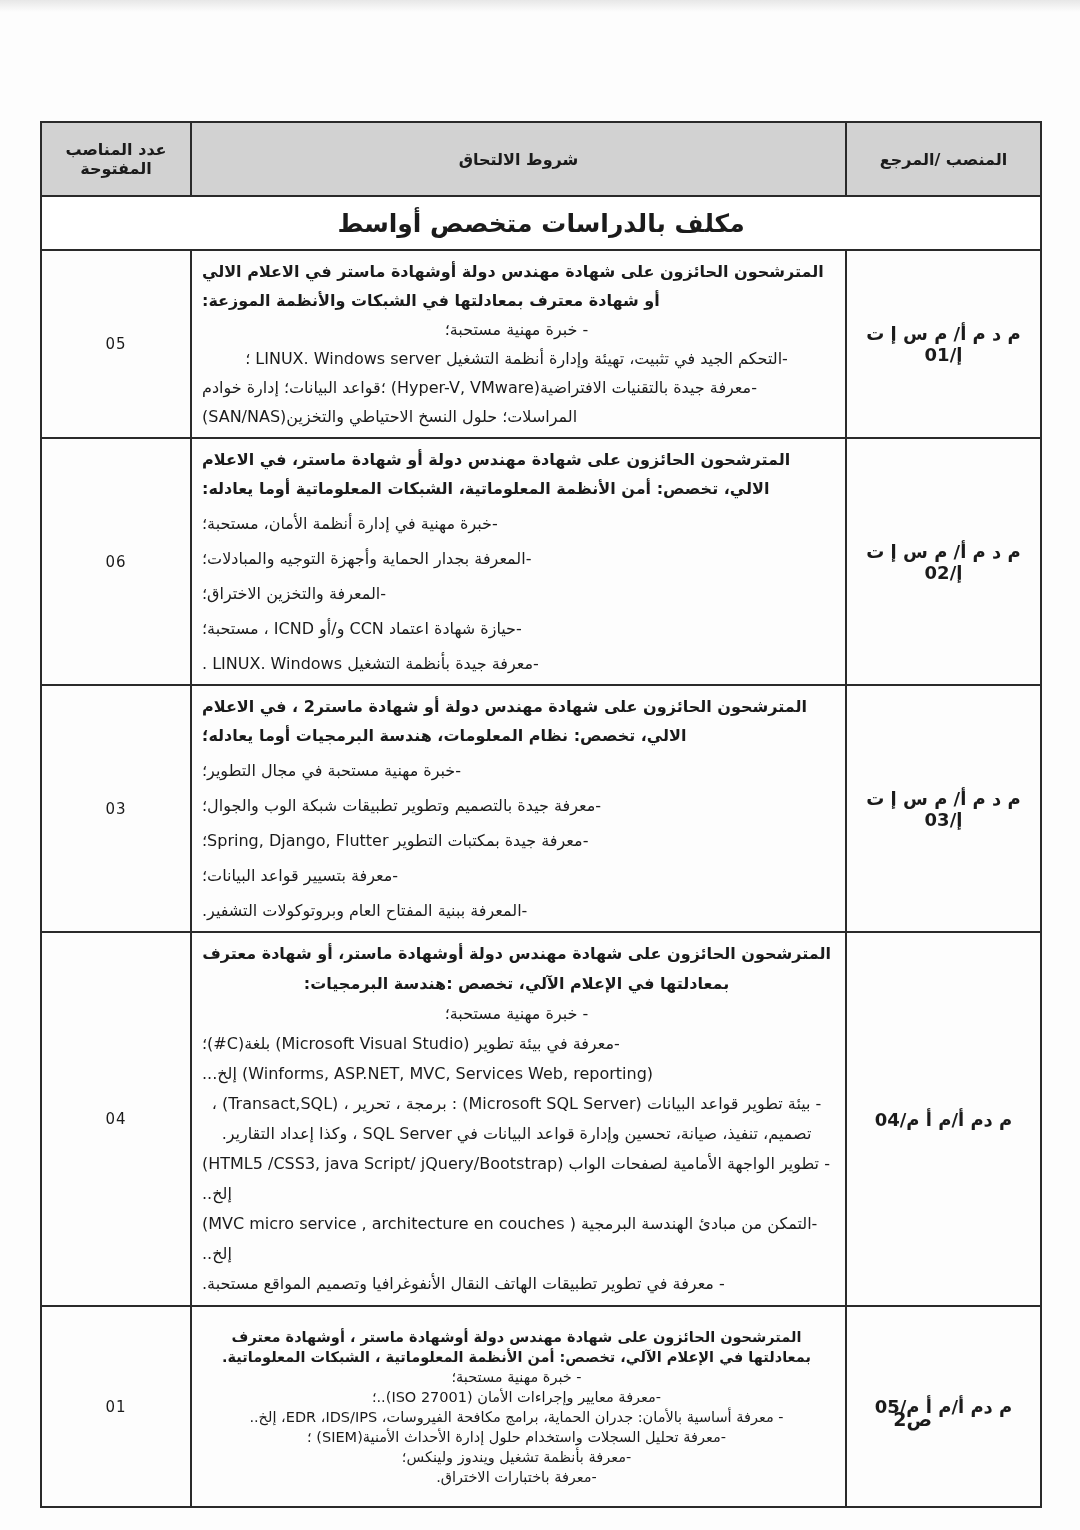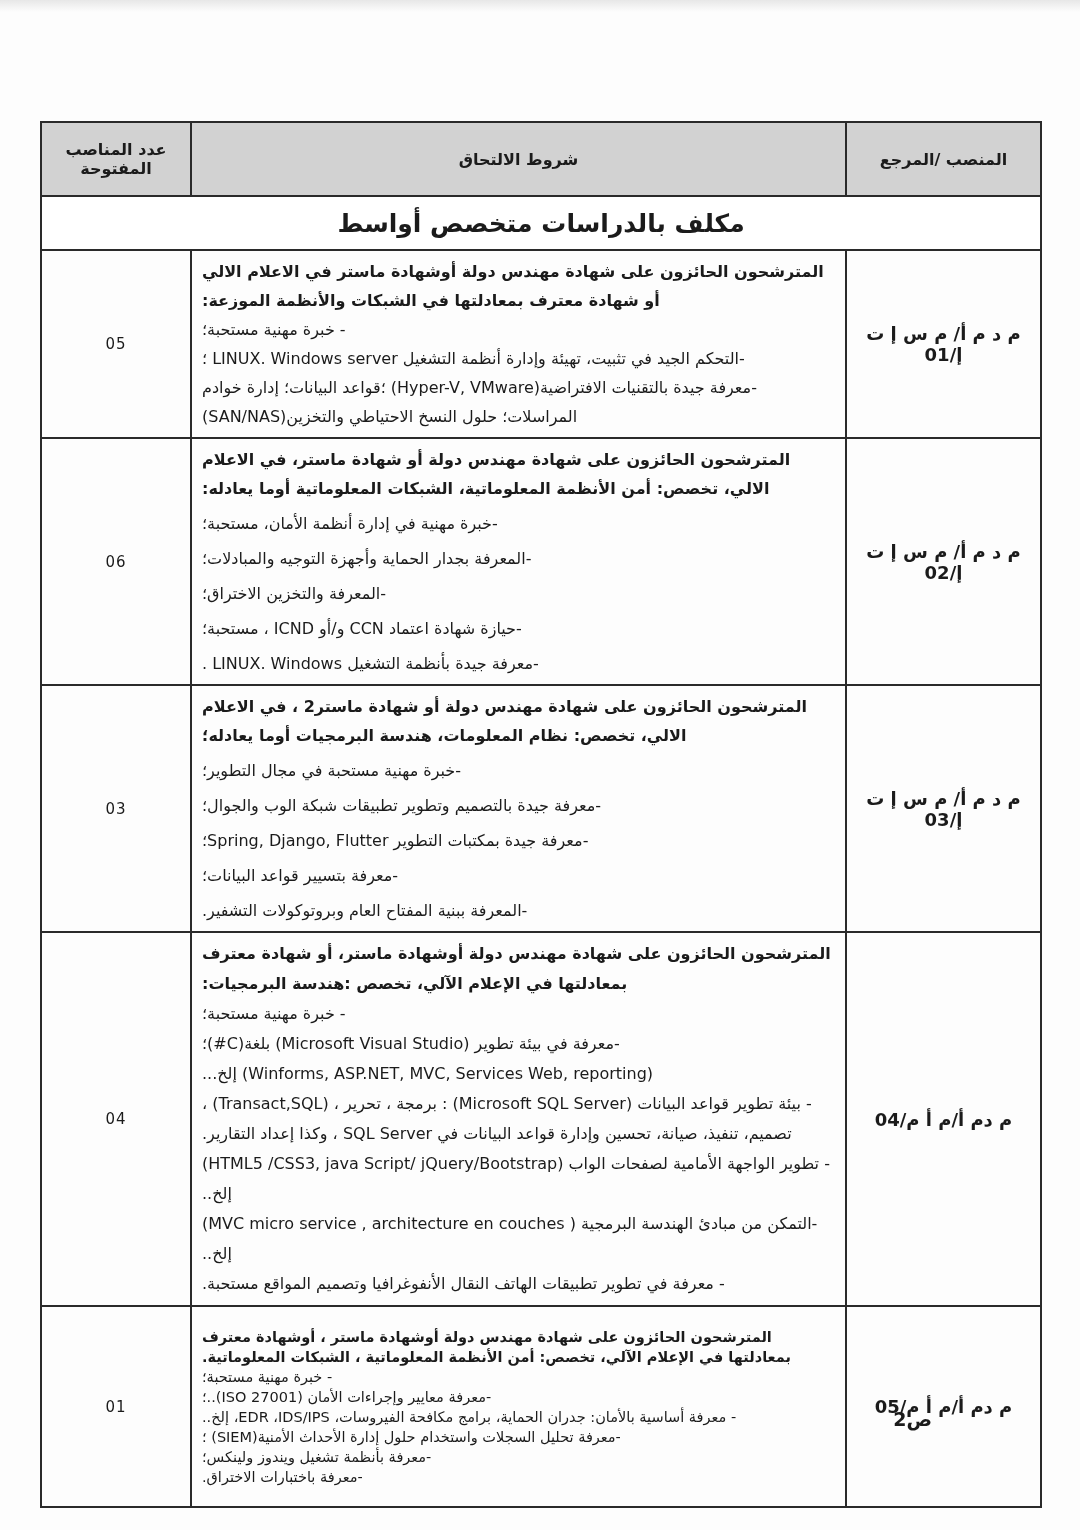--- a/index.html
+++ b/index.html
@@ -49,21 +49,21 @@
   tr.r2{height:234px;}
   tr.r3{height:233px;}
   tr.r4{height:315px;}
   tr.r5{height:201px;}
   .ref{text-align:center;font-weight:bold;font-size:18px;padding:4px;}
   .num{text-align:center;font-weight:normal;font-size:15px;letter-spacing:1px;}
   .cond{padding:6px 14px 6px 10px;}
   .ln{margin:0;font-size:16px;line-height:29px;}
   .b{font-weight:bold;}
   .c{text-align:left;}
-  .r{text-align:left;}
+  .r{text-align:center;}
   tr.r2 .ln + .ln,tr.r3 .ln + .ln{margin-top:6px;}
   tr.r4 .ln{line-height:30px;}
   tr.r5 .ln{font-size:14.5px;line-height:20px;}
   .footer{
     position:absolute;top:1408px;right:148px;
     font-size:19px;font-weight:bold;direction:rtl;
   }
 </style>
 </head>
 <body>

